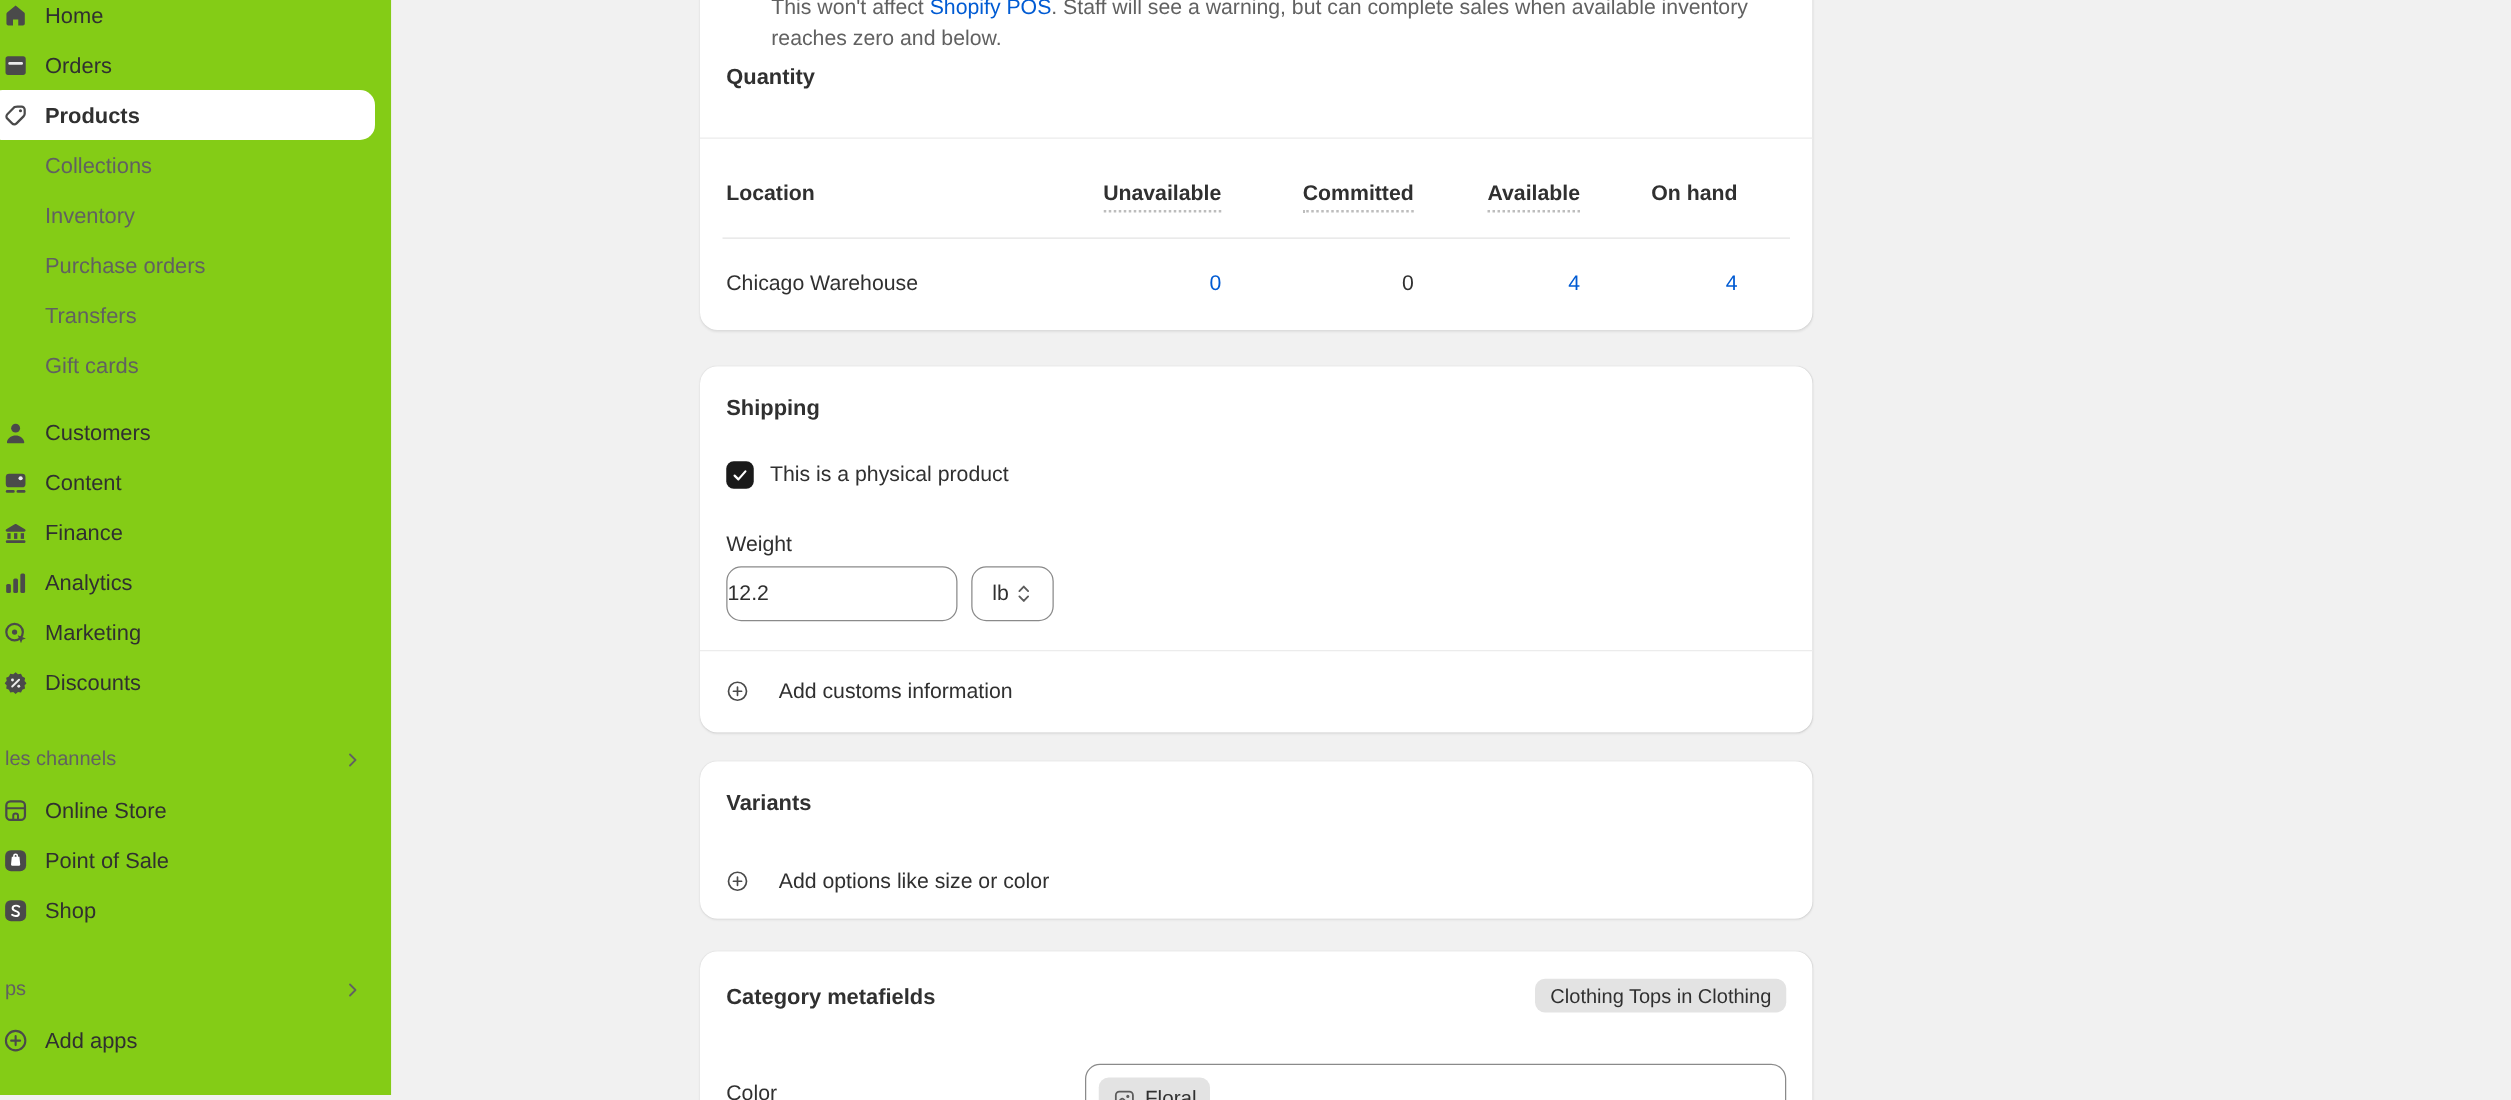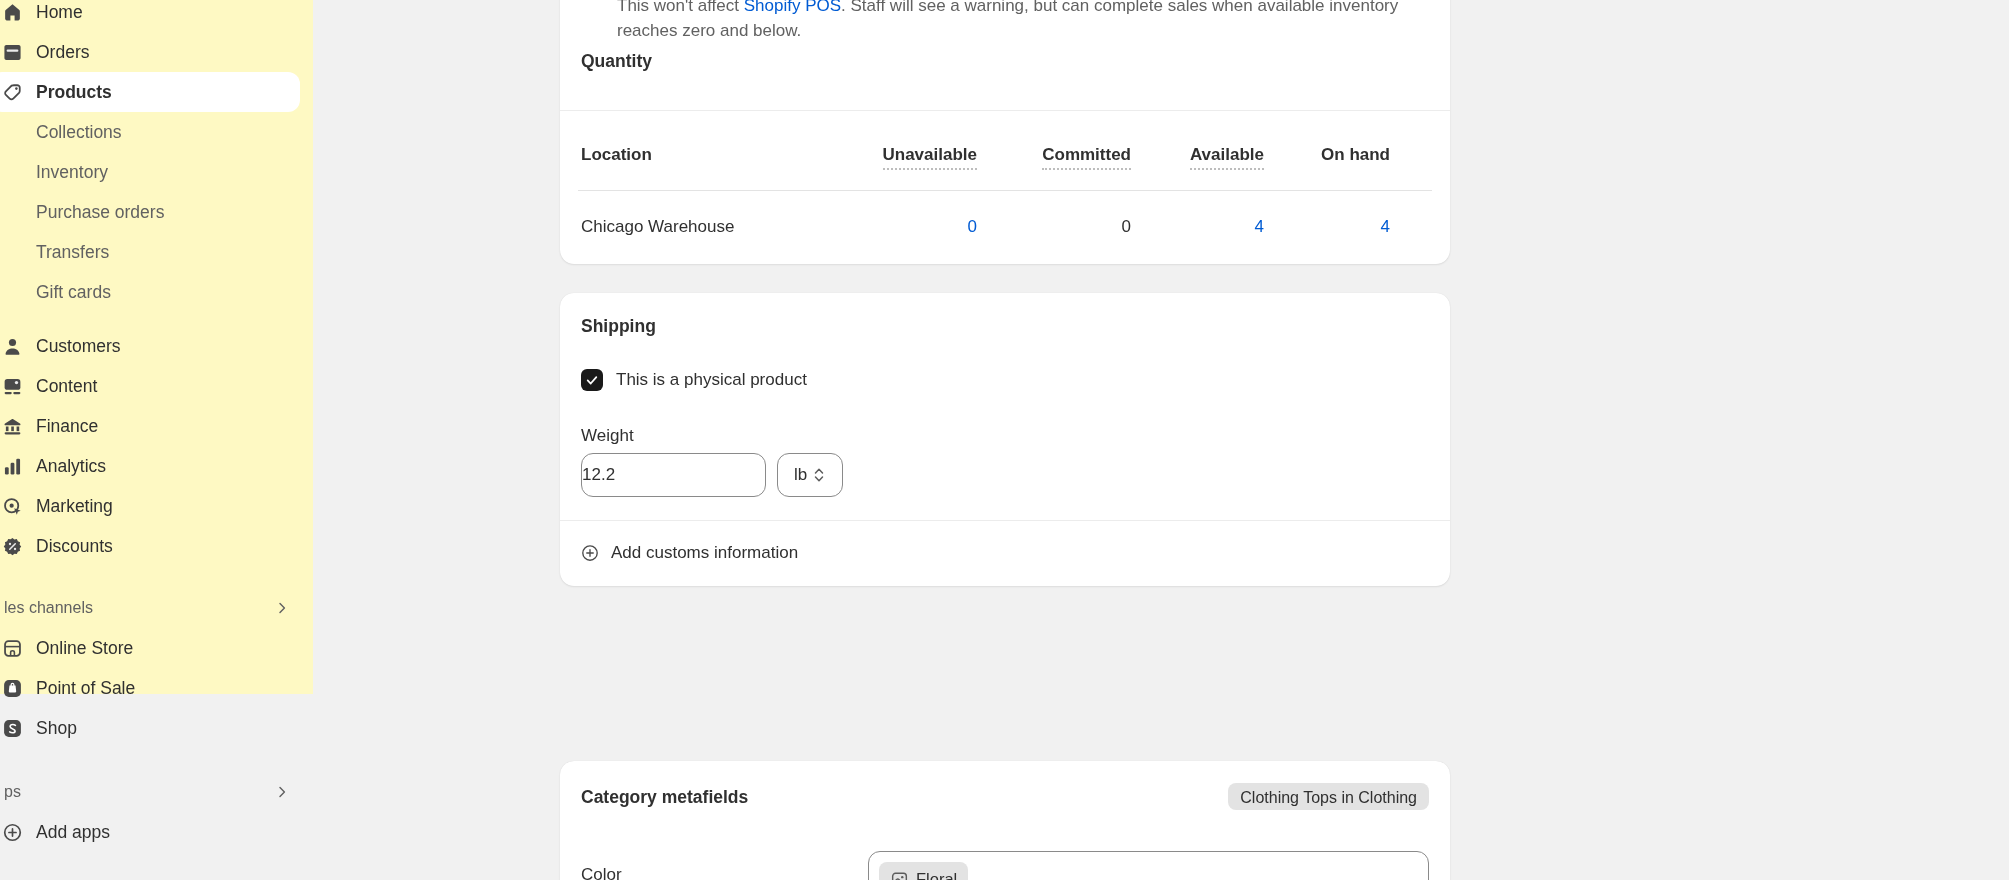--- a/index.html
+++ b/index.html
@@ -7,22 +7,22 @@
   body {
     position:relative; overflow:hidden;
     background:#f1f1f1;
     font-family:"Liberation Sans","DejaVu Sans",sans-serif;
     color:#303030;
     -webkit-font-smoothing:antialiased;
   }
 
   
   .sidebar {
-    position:absolute; left:0; top:0; width:313px; height:694px;
-    background:#fef9c3; padding-top:0;
+    position:absolute; left:0; top:0; width:313px; height:876px;
+    background:#84cc16; padding-top:0;
   }
   .nav-item {
     height:40px; margin:0 13px 0 -10px; padding-left:12px;
     display:flex; align-items:center; gap:13px;
     border-radius:12px; font-size:17.5px; font-weight:500; color:#303030;
     cursor:pointer; white-space:nowrap;
   }
   .nav-item.first { margin-top:-8px; }
   .nav-item.selected { background:#ffffff; font-weight:700; }
   .nav-item.sub { font-weight:400; color:#616161; }
@@ -82,21 +82,21 @@
     font-size:17px; color:#303030; padding-left:0;
     display:flex; align-items:center; cursor:text;
   }
   .unit-select {
     position:absolute; left:217px; top:160px; width:66px; height:44px;
     border:1.3px solid #8a8a8a; border-radius:12px; background:#fff;
     display:flex; align-items:center; justify-content:center; gap:5px;
     font-size:17px; cursor:pointer;
   }
   .unit-select svg { width:14px; height:20px; }
-  .add-row { position:absolute; left:21px; display:flex; align-items:center; gap:12px; cursor:pointer; }
+  .add-row { position:absolute; left:21px; display:flex; align-items:center; gap:24px; cursor:pointer; }
   .add-row .plus { width:18px; height:18px; flex:none; }
   .add-row .lbl { font-size:17px; font-weight:500; line-height:20px; color:#303030; }
 
   
   .badge {
     position:absolute; right:21px; top:22px; height:27px; line-height:30px;
     background:#e3e3e3; border-radius:8px; padding:0 12px;
     font-size:16px; color:#303030; white-space:nowrap;
   }
   .mf-input {
@@ -354,20 +354,30 @@
 
     <div class="add-row" style="top:250px;">
       <svg class="plus" viewBox="0 0 20 20">
           <circle cx="10" cy="10" r="8" fill="none" stroke="#4a4a4a" stroke-width="1.5"></circle>
           <path d="M10 6.4v7.2M6.4 10h7.2" stroke="#4a4a4a" stroke-width="1.5" stroke-linecap="round"></path>
         </svg>
       <span class="lbl">Add customs information</span>
     </div>
   </section>
 
+  <section class="card card-variants">
+    <div class="card-title" style="top:22px;">Variants</div>
+    <div class="add-row" style="top:86px;">
+      <svg class="plus" viewBox="0 0 20 20">
+          <circle cx="10" cy="10" r="8" fill="none" stroke="#4a4a4a" stroke-width="1.5"></circle>
+          <path d="M10 6.4v7.2M6.4 10h7.2" stroke="#4a4a4a" stroke-width="1.5" stroke-linecap="round"></path>
+        </svg>
+      <span class="lbl">Add options like size or color</span>
+    </div>
+  </section>
 
   <section class="card card-metafields">
     <div class="card-title" style="top:25px;">Category metafields</div>
     <div class="badge">Clothing Tops in Clothing</div>
 
     <div class="field-label" style="top:103px;">Color</div>
 
     <div class="mf-input">
       <span class="tag-chip">
         <svg viewBox="0 0 20 20">

